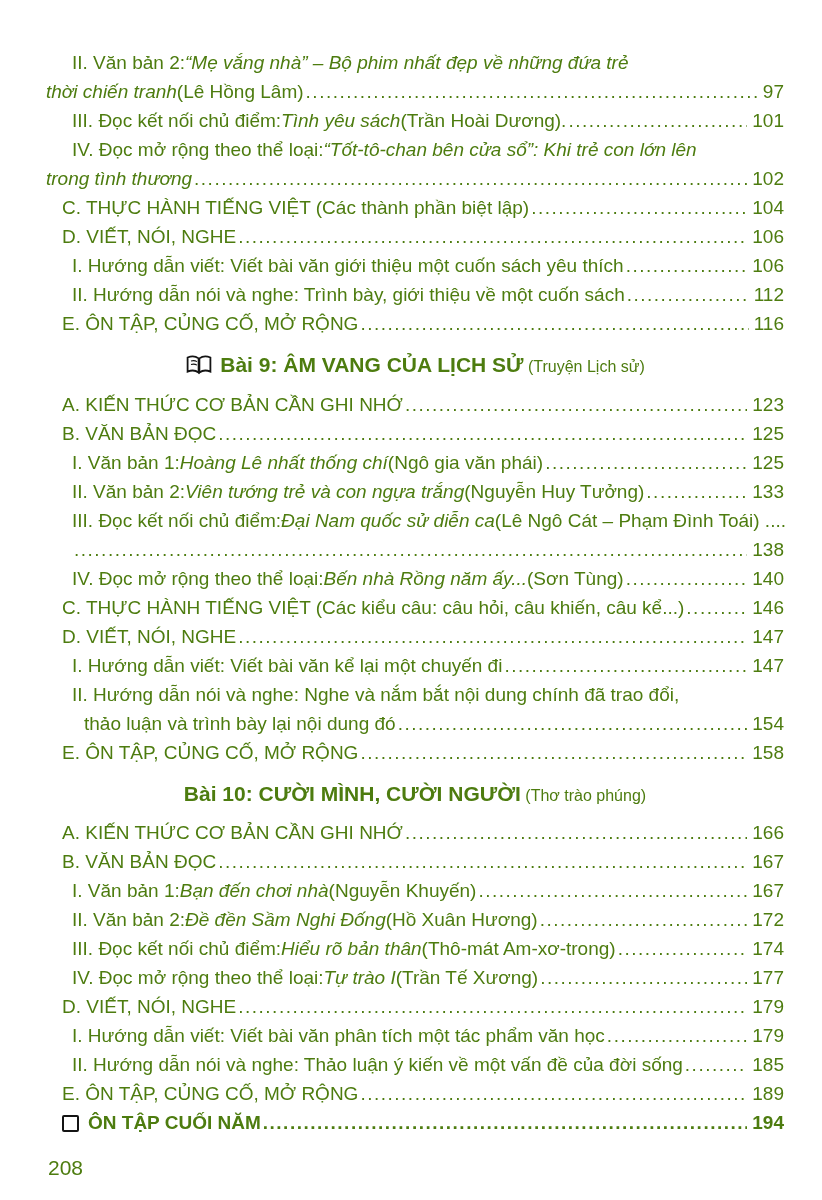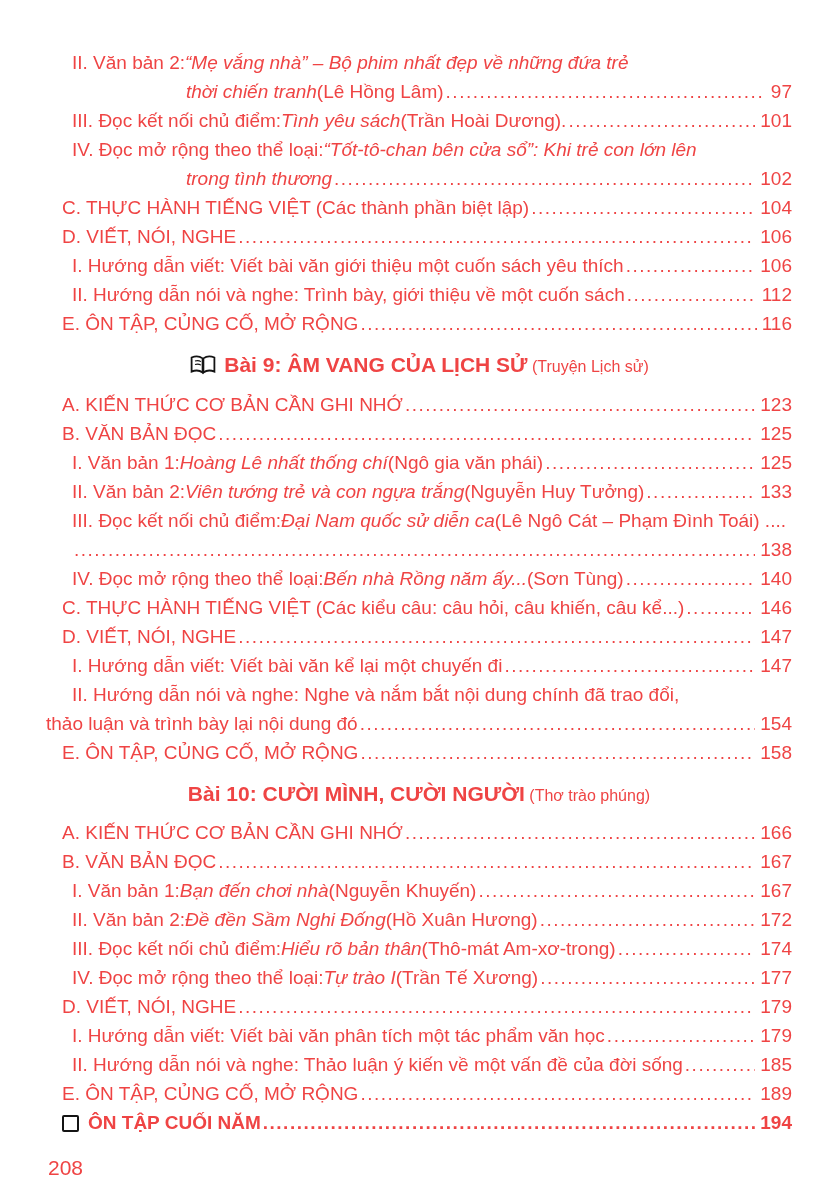--- a/index.html
+++ b/index.html
@@ -1,36 +1,36 @@
 <!DOCTYPE html>
 <html lang="vi"><head>
 <meta charset="utf-8">
 <style>
   html,body{margin:0;padding:0;background:#ffffff;}
   .page{
     position:relative;
     width:822px;height:1200px;
     box-sizing:border-box;
     background:#ffffff;
-    padding:48px 30px 0 46px;
+    padding:48px 38px 0 46px;
     font-family:"Liberation Sans","DejaVu Sans",sans-serif;
     font-size:19px;
-    color:#ef4444;
+    color:#4d7c0f;
     overflow:hidden;
   }
   .row{
     display:flex;
     align-items:baseline;
     line-height:29px;
     white-space:nowrap;
   }
   .ind-letter{margin-left:16px;}
   .ind-roman{margin-left:26px;}
-  .ind-mid{}
-  .ind-deep{margin-left:140px;text-align:right;}
+  .ind-mid{margin-left:38px;}
+  .ind-deep{text-align:right;}
   .s-r{font-style:normal;font-weight:400;}
   .s-i{font-style:italic;font-weight:400;}
   .s-b{font-style:normal;font-weight:700;}
   .bold-row{font-weight:700;align-items:center;}
   .lead{
     flex:1 1 auto;
     overflow:hidden;
     white-space:nowrap;
     min-width:10px;
     margin:0 2px 0 2px;

